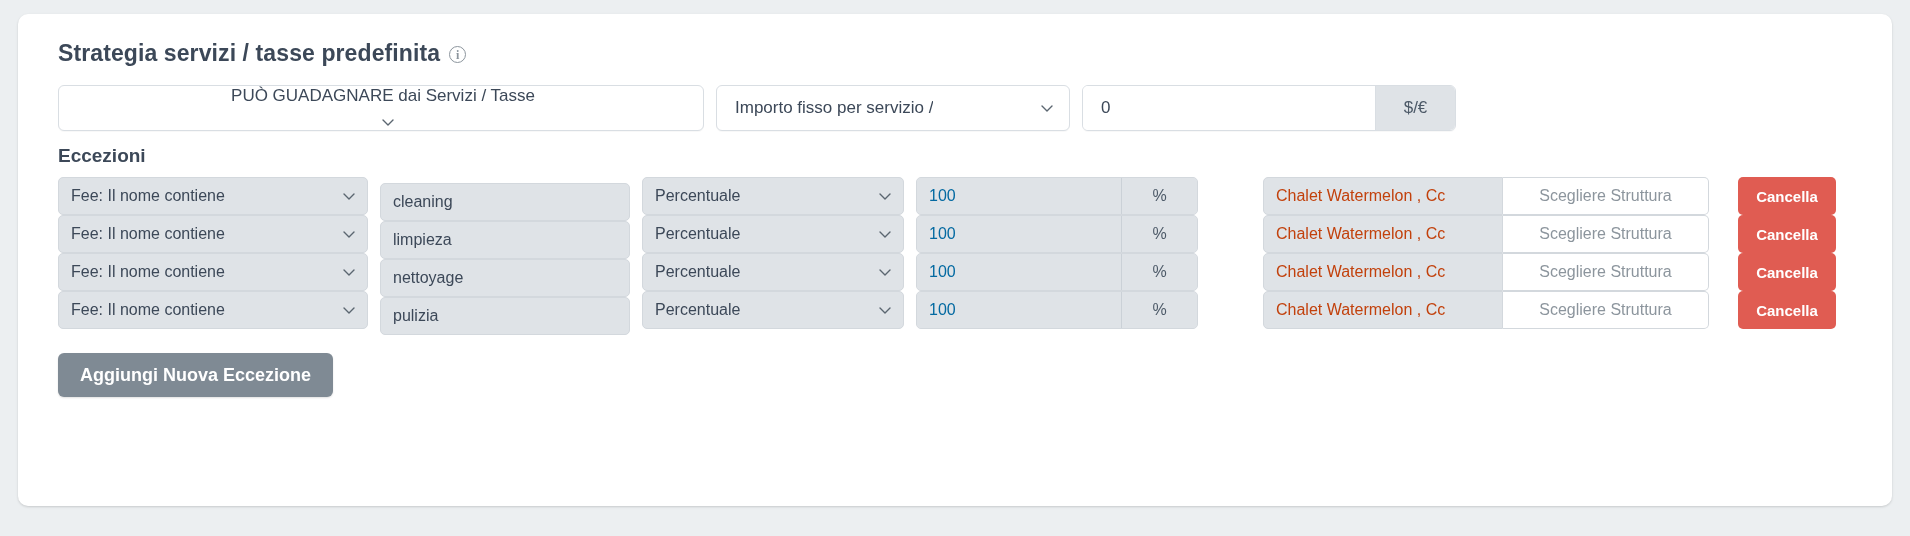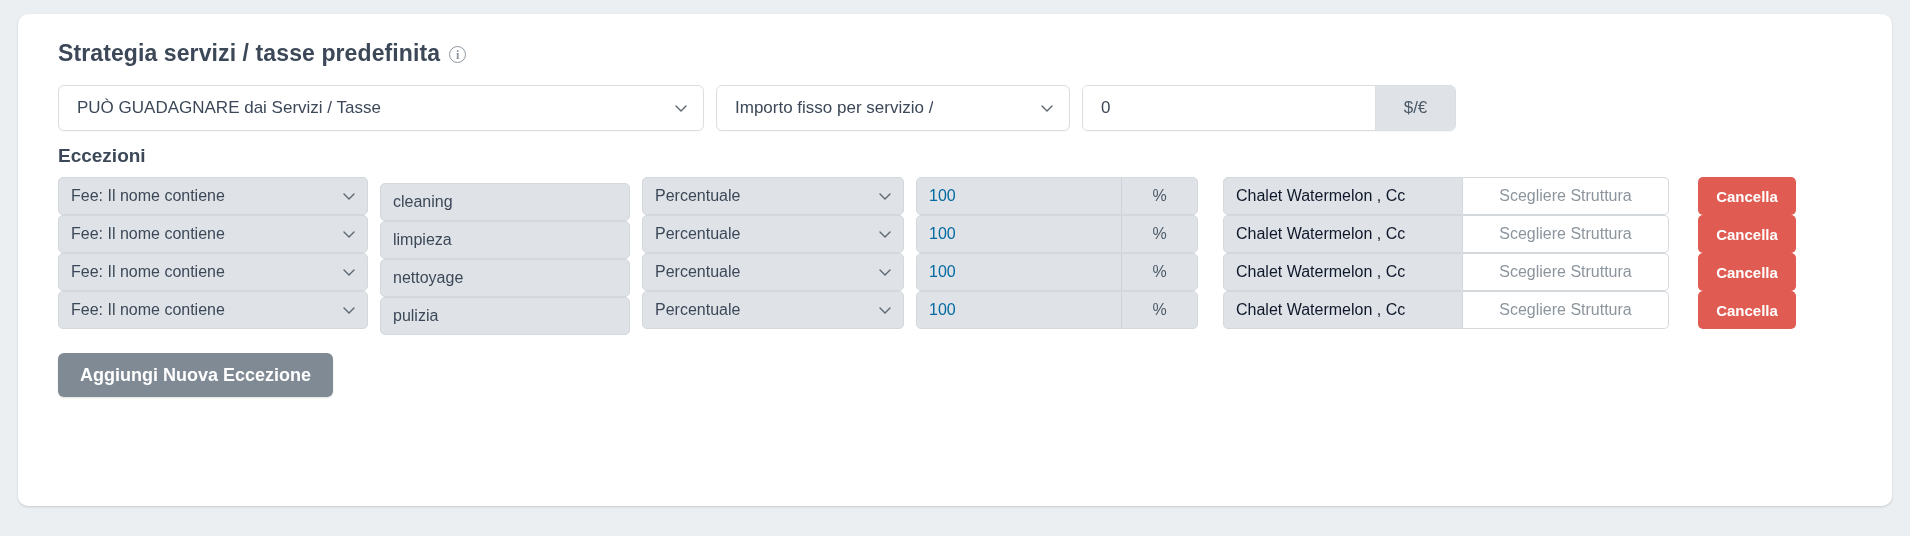--- a/index.html
+++ b/index.html
@@ -84,21 +84,21 @@
     color: #3c4858;
     box-shadow: 0 1px 1px rgba(0,0,0,0.03);
     overflow: hidden;
     white-space: nowrap;
   }
   .sel-white .lbl {
     overflow: hidden;
     text-overflow: clip;
     white-space: nowrap;
   }
-  .sel-strategy { width: 646px; }
+  .sel-strategy { width: 646px; flex-direction: column; }
   .sel-amount   { width: 354px; }
 
   .chev {
     flex: none;
     margin-left: 10px;
     width: 16px;
     height: 16px;
     display: block;
   }
 
@@ -229,23 +229,24 @@
   }
   .prop-value {
     width: 240px;
     background: #dfe3e7;
     border: 1px solid #d3d8dd;
     border-radius: 5px 0 0 5px;
     display: flex;
     align-items: center;
     padding: 16px 12px;
     font-size: 16px;
-    color: #0f172a;
+    color: #c2410c;
     white-space: nowrap;
     overflow: hidden;
+    margin-left: 40px;
   }
   .prop-btn {
     width: 206px;
     background: #ffffff;
     border: 1px solid #d3d8dd;
     border-left: none;
     border-radius: 0 5px 5px 0;
     display: flex;
     align-items: center;
     justify-content: center;

